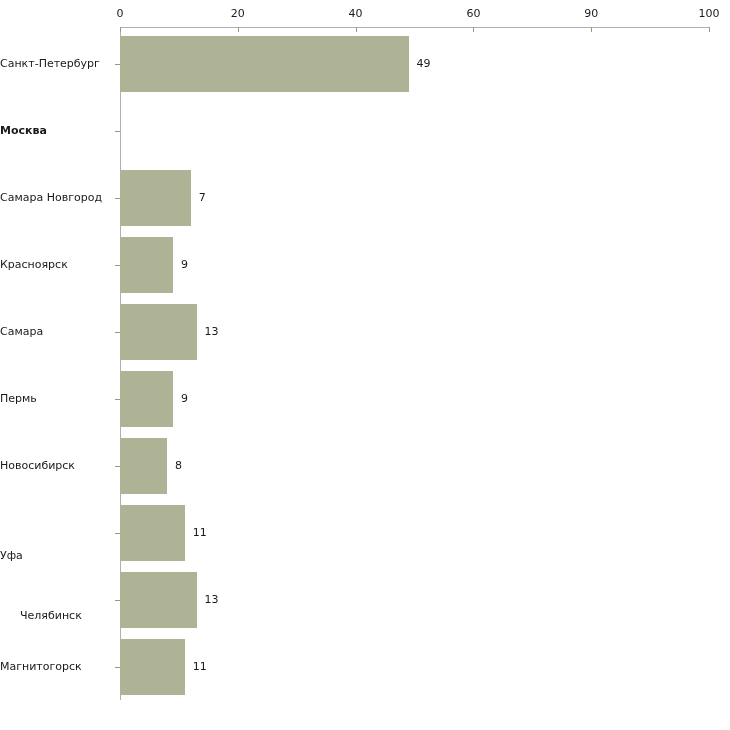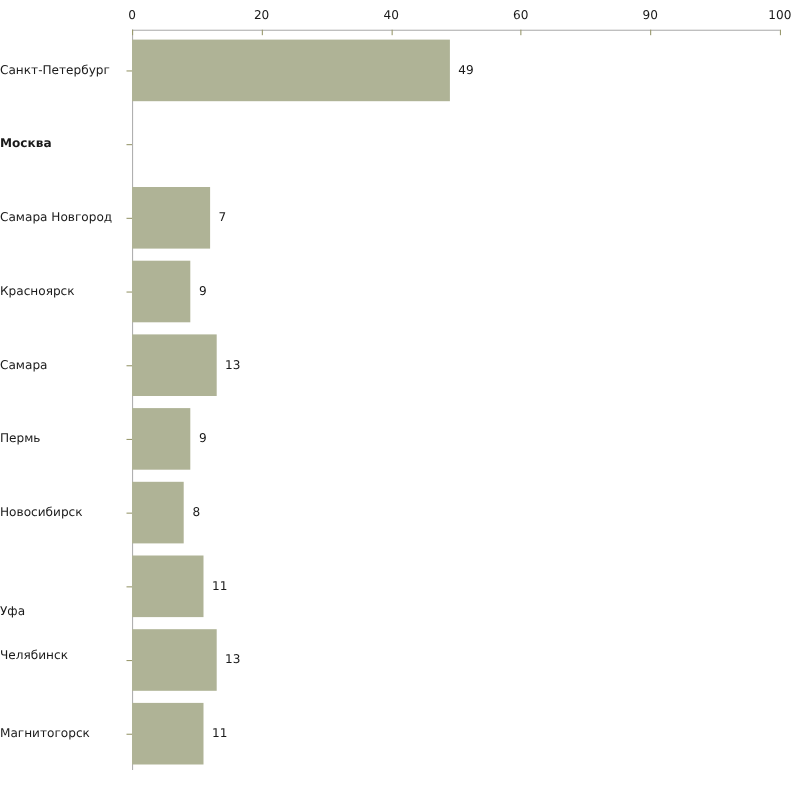--- a/index.html
+++ b/index.html
@@ -138,21 +138,21 @@
       <div class="cat-label" style="left: 0px; width: 112px; top: 259px;">Красноярск</div>
       <div class="cat-tick" style="left: 115px; top: 265px;"></div>
       <div class="cat-label" style="left: 0px; width: 112px; top: 326px;">Самара</div>
       <div class="cat-tick" style="left: 115px; top: 332px;"></div>
       <div class="cat-label" style="left: 0px; width: 112px; top: 393px;">Пермь</div>
       <div class="cat-tick" style="left: 115px; top: 399px;"></div>
       <div class="cat-label" style="left: 0px; width: 112px; top: 460px;">Новосибирск</div>
       <div class="cat-tick" style="left: 115px; top: 466px;"></div>
       <div class="cat-label" style="left: 0px; width: 112px; top: 550px;">Уфа</div>
       <div class="cat-tick" style="left: 115px; top: 533px;"></div>
-      <div class="cat-label" style="left: 0px; width: 112px; top: 590px;">Челябинск</div>
+      <div class="cat-label" style="left: 0px; width: 112px; top: 610px; padding-left: 20px;">Челябинск</div>
       <div class="cat-tick" style="left: 115px; top: 600px;"></div>
       <div class="cat-label" style="left: 0px; width: 112px; top: 661px;">Магнитогорск</div>
       <div class="cat-tick" style="left: 115px; top: 667px;"></div>
     </div>
 
   <div class="plot-area" id="plot-area">
       <div class="bar-row" style="top: 9px; height: 56px; padding-left: 28px;">
         <div class="bar" style="width: 288.61px; background: rgb(175, 179, 150);"></div>
         <div class="bar-value" style="left: 296.61px;">49</div>
       </div>

